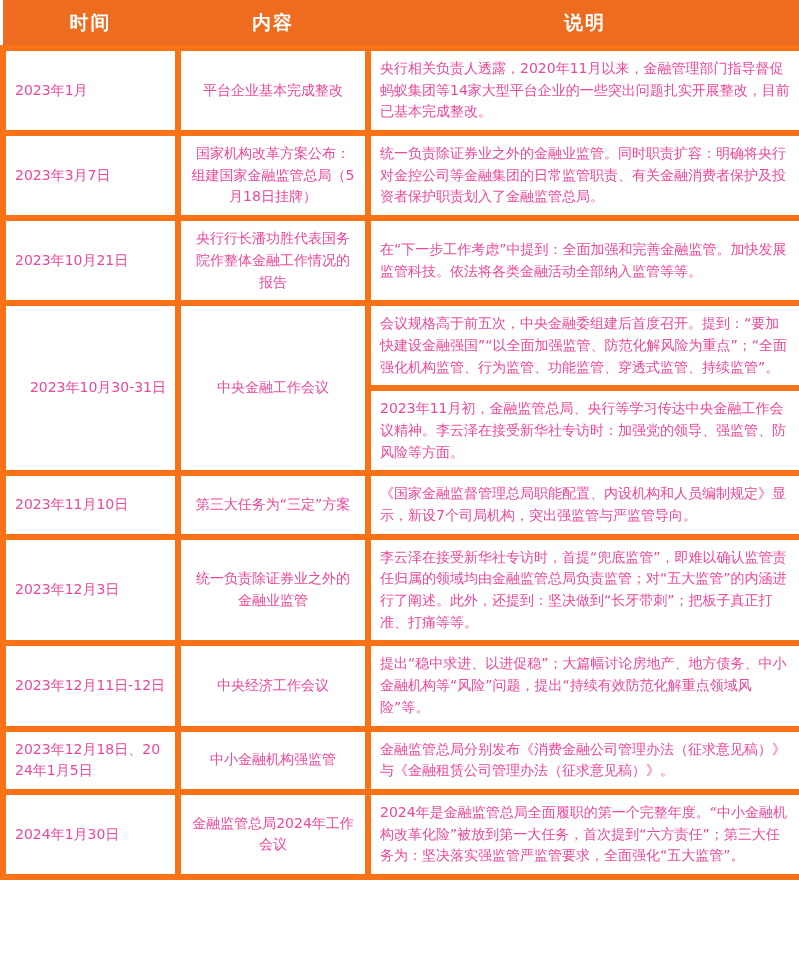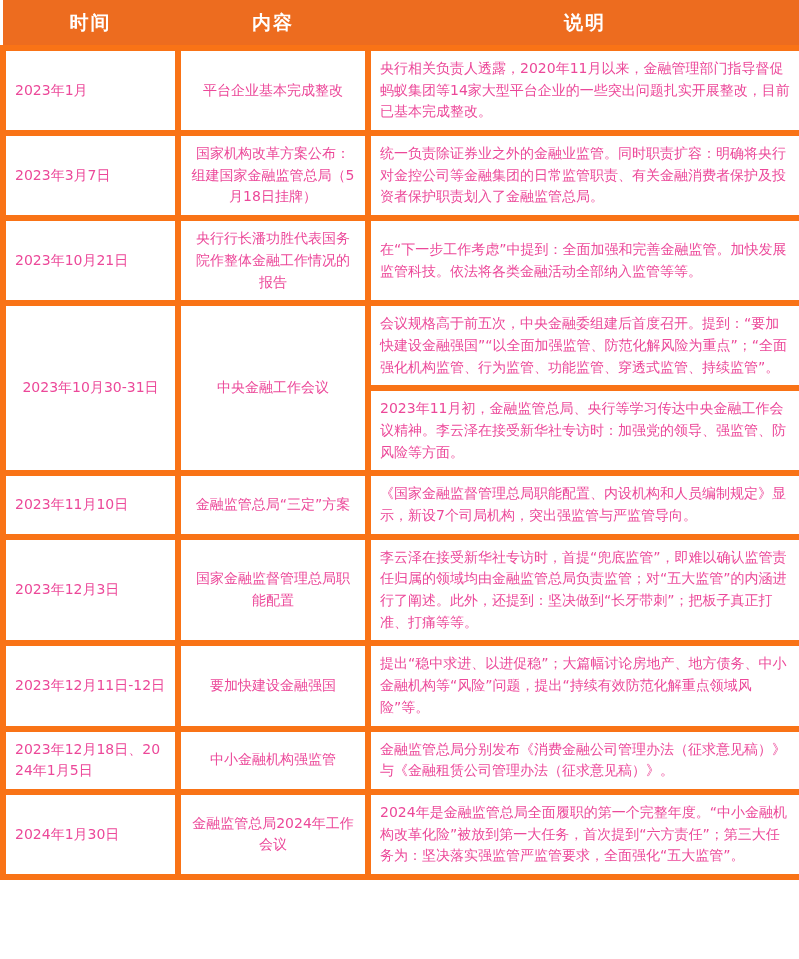--- a/index.html
+++ b/index.html
@@ -48,21 +48,21 @@
     text-align: left;
     margin-left: 24px;
   }
   td.cont {
     text-align: center;
   }
   td.desc {
     text-align: left;
   }
   
-  td.time.center { text-align: center; }
+  td.time.center { text-align: right; }
 </style>
 </head>
 <body>
 
 <div class="sheet">
   <table class="timeline">
     <colgroup>
       <col class="c-time">
       <col class="c-cont">
       <col class="c-desc">
@@ -93,31 +93,31 @@
         <tr>
           <td class="time center" rowspan="2">2023年10月30-31日</td>
           <td class="cont" rowspan="2">中央金融工作会议</td>
           <td class="desc">会议规格高于前五次，中央金融委组建后首度召开。提到：“要加快建设金融强国”“以全面加强监管、防范化解风险为重点”；“全面强化机构监管、行为监管、功能监管、穿透式监管、持续监管”。</td>
         </tr>
         <tr>
           <td class="desc">2023年11月初，金融监管总局、央行等学习传达中央金融工作会议精神。李云泽在接受新华社专访时：加强党的领导、强监管、防风险等方面。</td>
         </tr>
         <tr>
           <td class="time">2023年11月10日</td>
-          <td class="cont">金融监管总局“三定”方案</td>
+          <td class="cont">第三大任务为“三定”方案</td>
           <td class="desc">《国家金融监督管理总局职能配置、内设机构和人员编制规定》显示，新设7个司局机构，突出强监管与严监管导向。</td>
         </tr>
         <tr>
           <td class="time">2023年12月3日</td>
-          <td class="cont">国家金融监督管理总局职能配置</td>
+          <td class="cont">统一负责除证券业之外的金融业监管</td>
           <td class="desc">李云泽在接受新华社专访时，首提“兜底监管”，即难以确认监管责任归属的领域均由金融监管总局负责监管；对“五大监管”的内涵进行了阐述。此外，还提到：坚决做到“长牙带刺”；把板子真正打准、打痛等等。</td>
         </tr>
         <tr>
           <td class="time">2023年12月11日-12日</td>
-          <td class="cont">要加快建设金融强国</td>
+          <td class="cont">中央经济工作会议</td>
           <td class="desc">提出“稳中求进、以进促稳”；大篇幅讨论房地产、地方债务、中小金融机构等“风险”问题，提出“持续有效防范化解重点领域风险”等。</td>
         </tr>
         <tr>
           <td class="time">2023年12月18日、2024年1月5日</td>
           <td class="cont">中小金融机构强监管</td>
           <td class="desc">金融监管总局分别发布《消费金融公司管理办法（征求意见稿）》与《金融租赁公司管理办法（征求意见稿）》。</td>
         </tr>
         <tr>
           <td class="time">2024年1月30日</td>
           <td class="cont">金融监管总局2024年工作会议</td>

